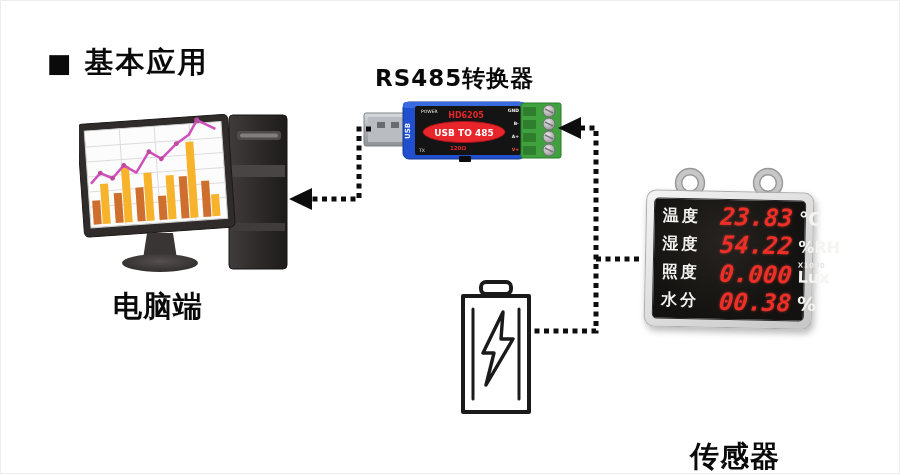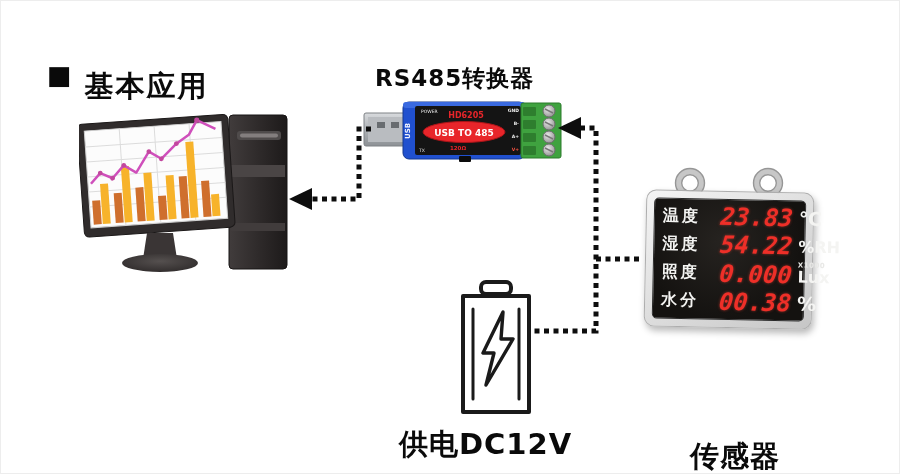--- a/index.html
+++ b/index.html
@@ -5,21 +5,21 @@
   html,body{margin:0;padding:0;background:#fff;}
   #canvas{
     position:relative;width:900px;height:474px;background:#ffffff;
     border:1px solid #ededed;box-sizing:border-box;overflow:hidden;
     font-family:"DejaVu Sans","Liberation Sans",sans-serif;color:#111;
   }
   .abs{position:absolute;}
   
   #title{left:46px;top:42px;display:flex;align-items:center;gap:13px;}
   #title .bullet{font-size:26px;line-height:26px;color:#0a0a0a;}
-  #title .txt{font-size:29px;font-weight:600;letter-spacing:2px;color:#0a0a0a;margin-top:24px;}
+  #title .txt{font-size:29px;font-weight:600;letter-spacing:2px;color:#0a0a0a;}
   
   .cap{font-size:29px;font-weight:600;color:#0a0a0a;letter-spacing:1px;}
   #cap-computer{left:112px;top:286px;}
   #cap-battery{left:398px;top:424px;}
   #cap-sensor{left:653px;top:436px;margin-left:36px;}
   #cap-converter{left:374px;top:62px;font-size:23px;}
   
   #sensor-frame{
     left:644px;top:190px;width:168px;height:137px;box-sizing:border-box;
     background:linear-gradient(145deg,#f4f4f4 0%,#dcdcdc 55%,#c6c6c6 100%);
@@ -120,20 +120,21 @@
           <circle cx="122" cy="16" r="2.6"></circle>
         </g>
       </g>
     </g>
 
     <g>
       <path d="M68,126 L94,126 L98,152 L64,152 Z" fill="#3a3535"></path>
       <ellipse cx="81" cy="156" rx="38" ry="9" fill="url(#baseG)"></ellipse>
     </g>
   </svg>
+  <div class="abs cap" id="cap-computer">电脑端</div>
 
   <div class="abs cap" id="cap-converter">RS485转换器</div>
 
   <svg class="abs" style="left:362px;top:97px;" width="200" height="66" viewBox="0 0 200 66">
     <defs>
       <linearGradient id="metalG" x1="0" y1="0" x2="0" y2="1">
         <stop offset="0" stop-color="#d9dbde"></stop>
           <stop offset="50%" stop-color="#aeb2b6"></stop>
           <stop offset="100%" stop-color="#8d9195"></stop>
       </linearGradient>
@@ -191,21 +192,20 @@
 
   <svg class="abs" style="left:455px;top:278px;" width="80" height="138" viewBox="0 0 80 138">
     <g fill="none" stroke="#1a1a1a" stroke-linejoin="round" stroke-linecap="round">
       <rect x="25" y="3" width="30" height="12" rx="5" stroke-width="4"></rect>
       <rect x="7" y="17" width="66" height="116" stroke-width="4"></rect>
       <line x1="17" y1="30" x2="17" y2="120" stroke-width="3"></line>
       <line x1="63" y1="30" x2="63" y2="120" stroke-width="3"></line>
       <path d="M47,33 L27,74 L38,74 L30,106 L57,60 L45,60 Z" stroke-width="3.4"></path>
     </g>
   </svg>
-  <div class="abs cap" id="cap-battery">供电DC12V</div>
 
   <svg class="abs" style="left:644px;top:166px;" width="170" height="32" viewBox="0 0 170 32">
     <g fill="none">
       <circle cx="45" cy="16" r="11.5" stroke="#c7c7c7" stroke-width="6"></circle>
       <circle cx="45" cy="16" r="14.5" stroke="#969696" stroke-width="1.4"></circle>
       <circle cx="45" cy="16" r="8.3" stroke="#969696" stroke-width="1.4"></circle>
       <circle cx="123" cy="16" r="11.5" stroke="#c7c7c7" stroke-width="6"></circle>
       <circle cx="123" cy="16" r="14.5" stroke="#969696" stroke-width="1.4"></circle>
       <circle cx="123" cy="16" r="8.3" stroke="#969696" stroke-width="1.4"></circle>
     </g>

